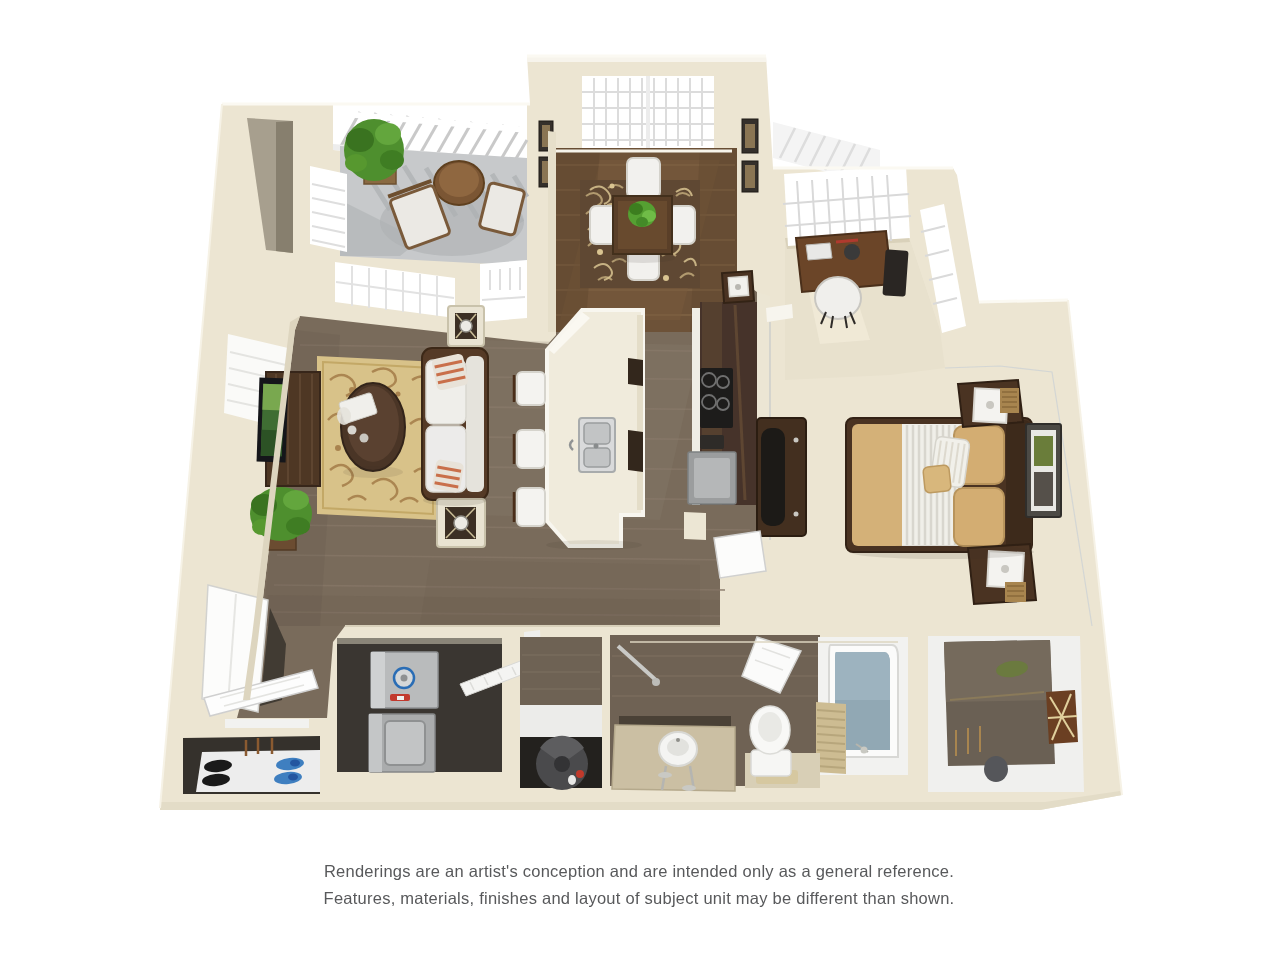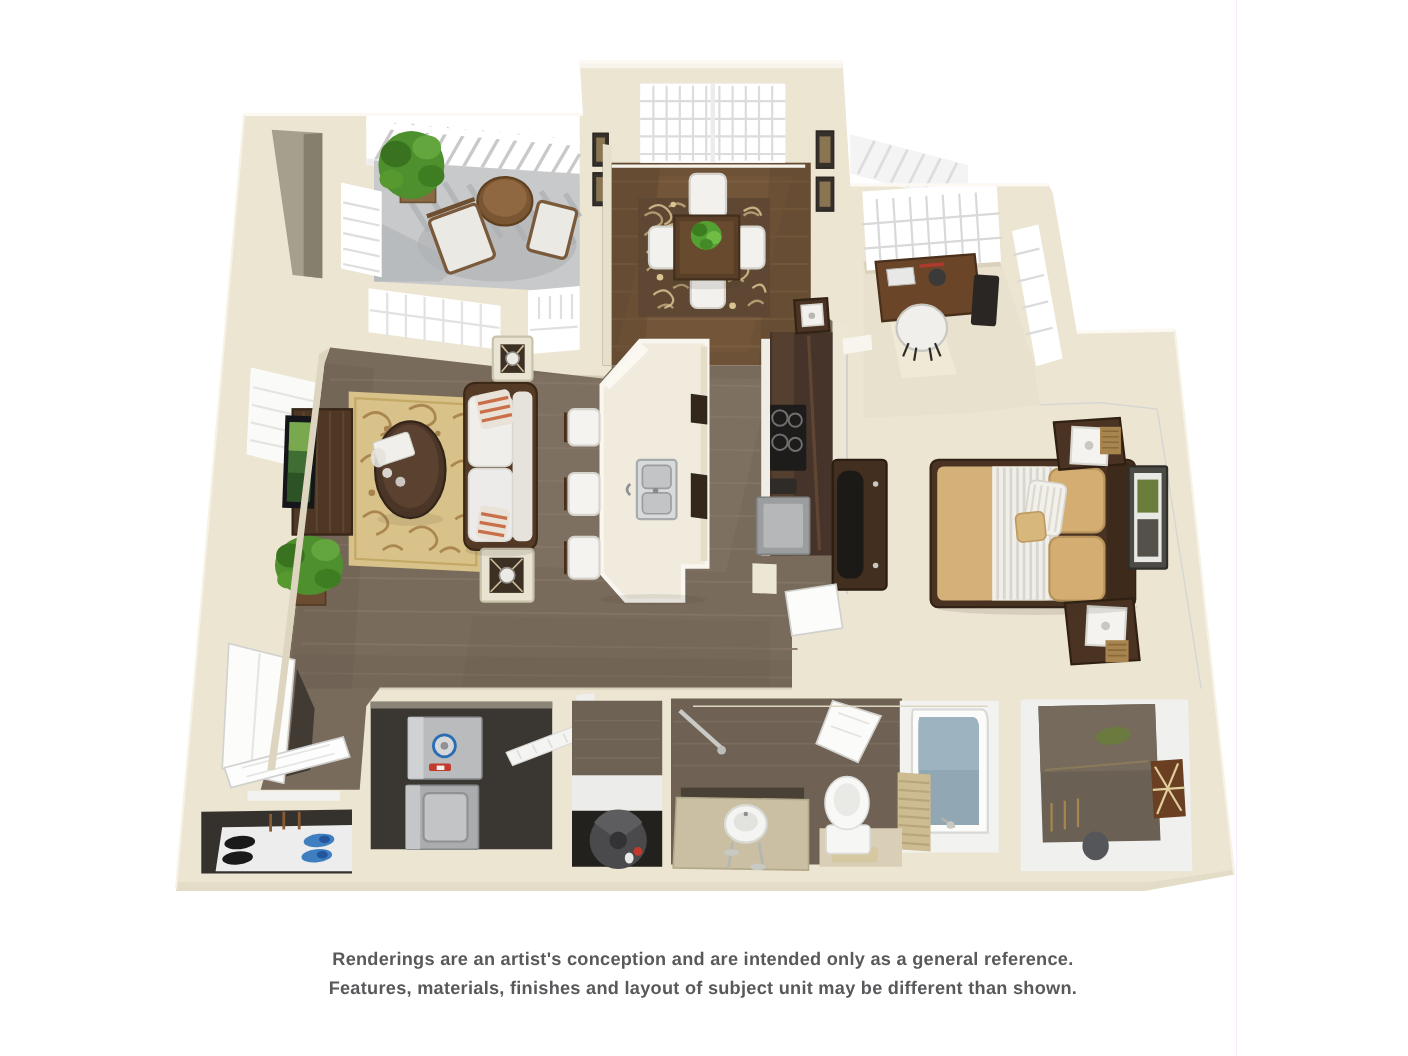--- a/index.html
+++ b/index.html
@@ -1,16 +1,16 @@
 <!DOCTYPE html>
 <html><head>
 <meta charset="utf-8">
 <style>
   html,body{margin:0;padding:0;background:#ffffff;}
-  #page{width:1124px;height:960px;position:relative;background:#f0abfc;overflow:hidden;font-weight:bold;}
+  #page{width:1124px;height:960px;position:relative;background:#0369a1;overflow:hidden;}
   svg{display:block;}
   .cap{font-family:"Liberation Sans",sans-serif;fill:#58595b;font-size:16.5px;letter-spacing:0.25px;}
 </style>
 </head>
 <body>
 <div id="page">
 <svg width="1280" height="960" viewBox="0 0 1280 960" xmlns="http://www.w3.org/2000/svg">
   <rect x="0" y="0" width="1280" height="960" fill="#ffffff"></rect>
 
   <path d="M222,104 L530,104 L527,56 L766,56 L773,168 L953,168 L957,175 L979,302 L1068,300 L1122,795 L1040,810 L160,810 Z" fill="#ece5d2"></path>

